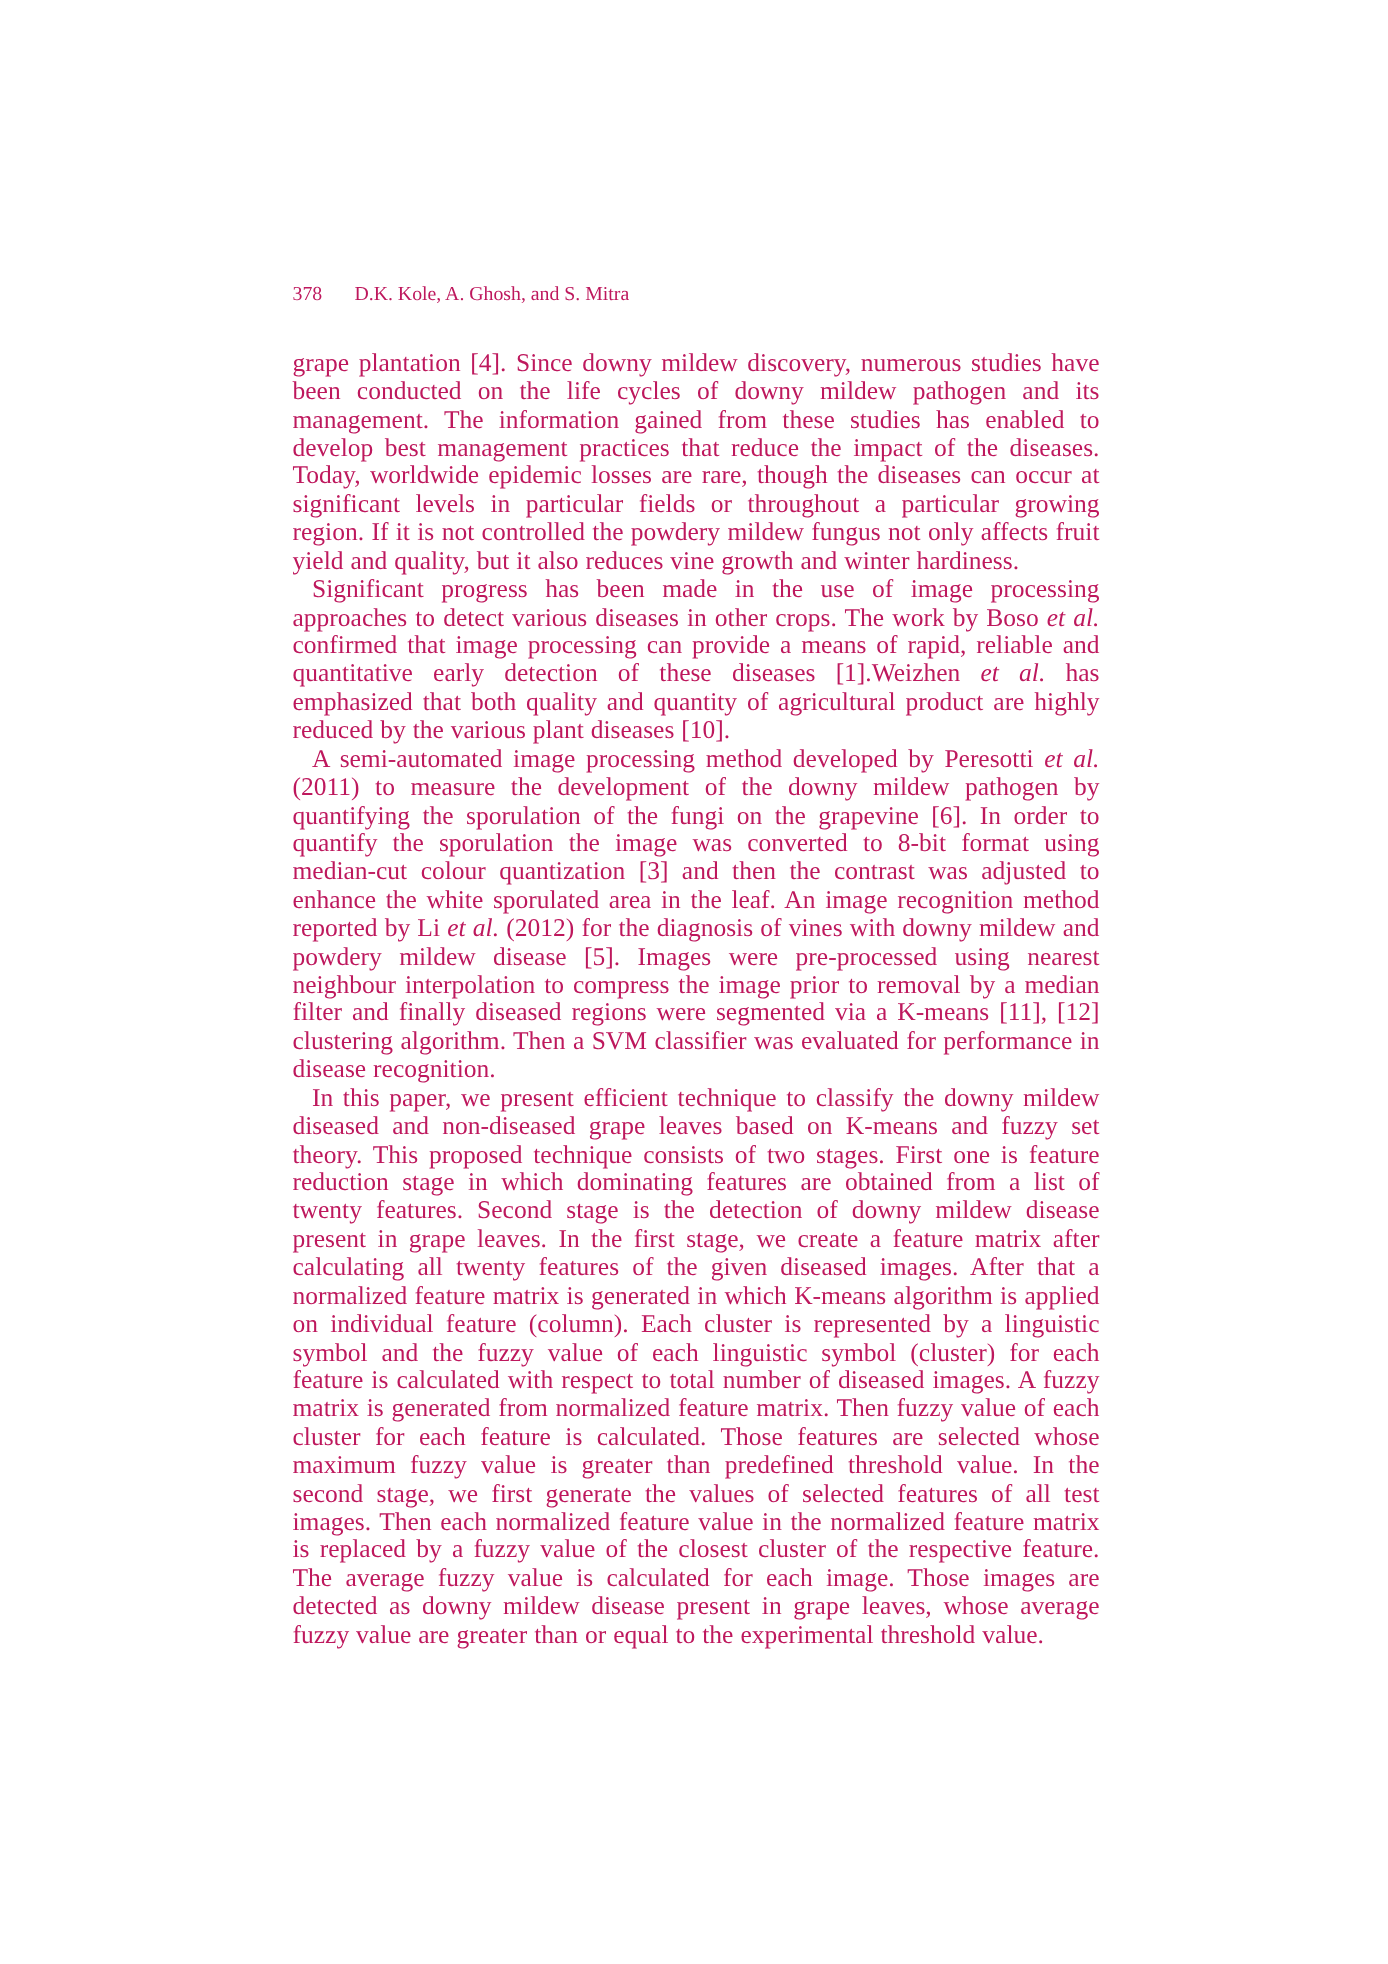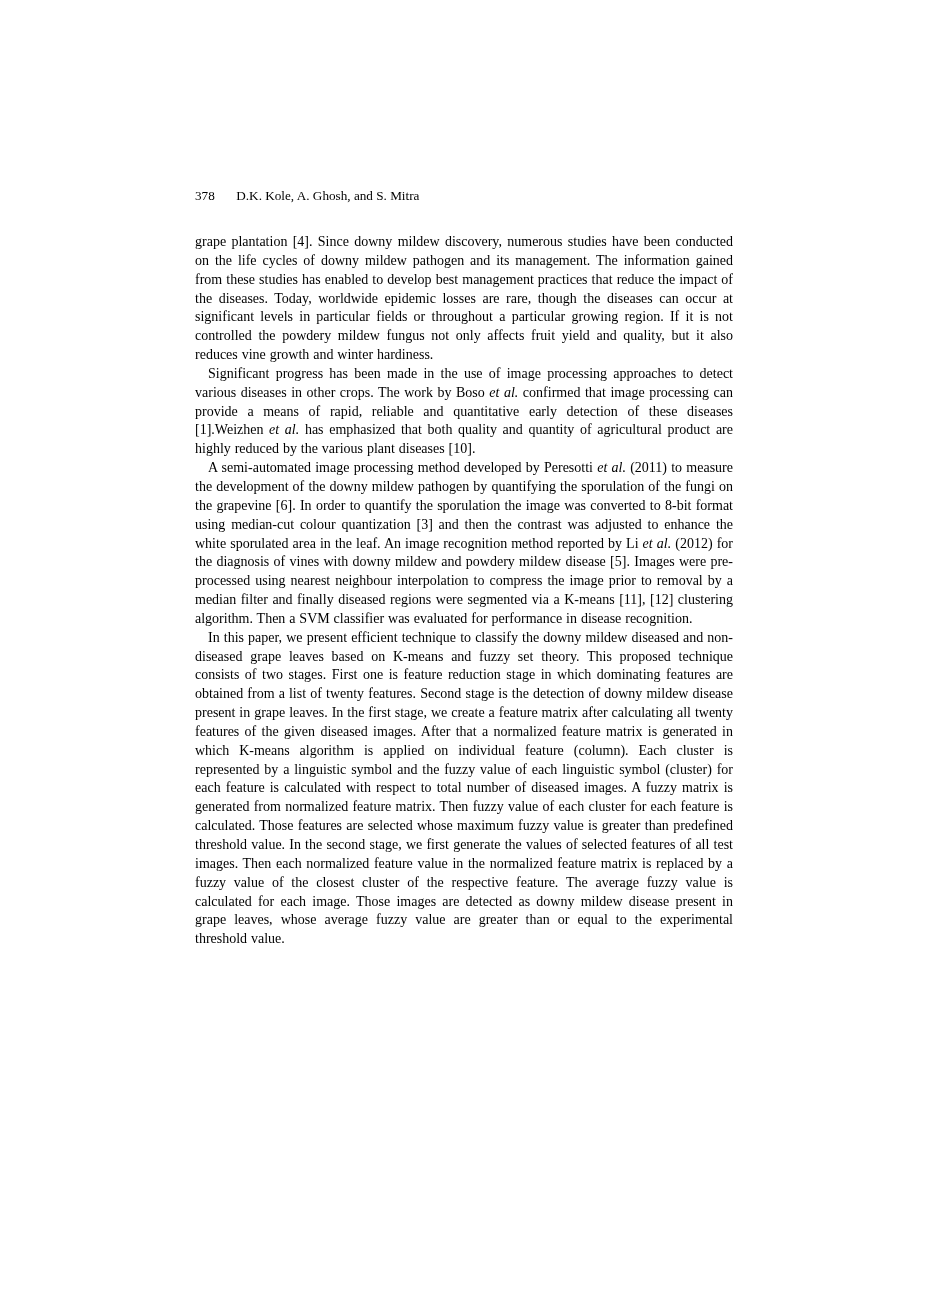--- a/index.html
+++ b/index.html
@@ -7,40 +7,40 @@
     padding: 0;
     background: #ffffff;
   }
   .page {
     position: relative;
     width: 925px;
     height: 1309px;
     background: #ffffff;
     overflow: hidden;
     font-family: "Liberation Serif", "DejaVu Serif", serif;
-    color: #000000;
+    color: #be185d;
   }
   .content {
     position: absolute;
     left: 195px;
     top: 189px;
     width: 538px;
   }
   .running-header {
     font-size: 13.2px;
     line-height: 14px;
     margin-bottom: 30px;
     white-space: nowrap;
   }
   .running-header .pagenum {
     display: inline-block;
     width: 38px;
   }
   .body-text {
-    font-size: 14px;
+    font-size: 17px;
     line-height: 18.84px;
     text-align: justify;
     word-spacing: 0.4px;
   }
   .body-text p {
     margin: 0;
     padding: 0;
     text-indent: 13px;
   }
   .body-text p.noindent {

